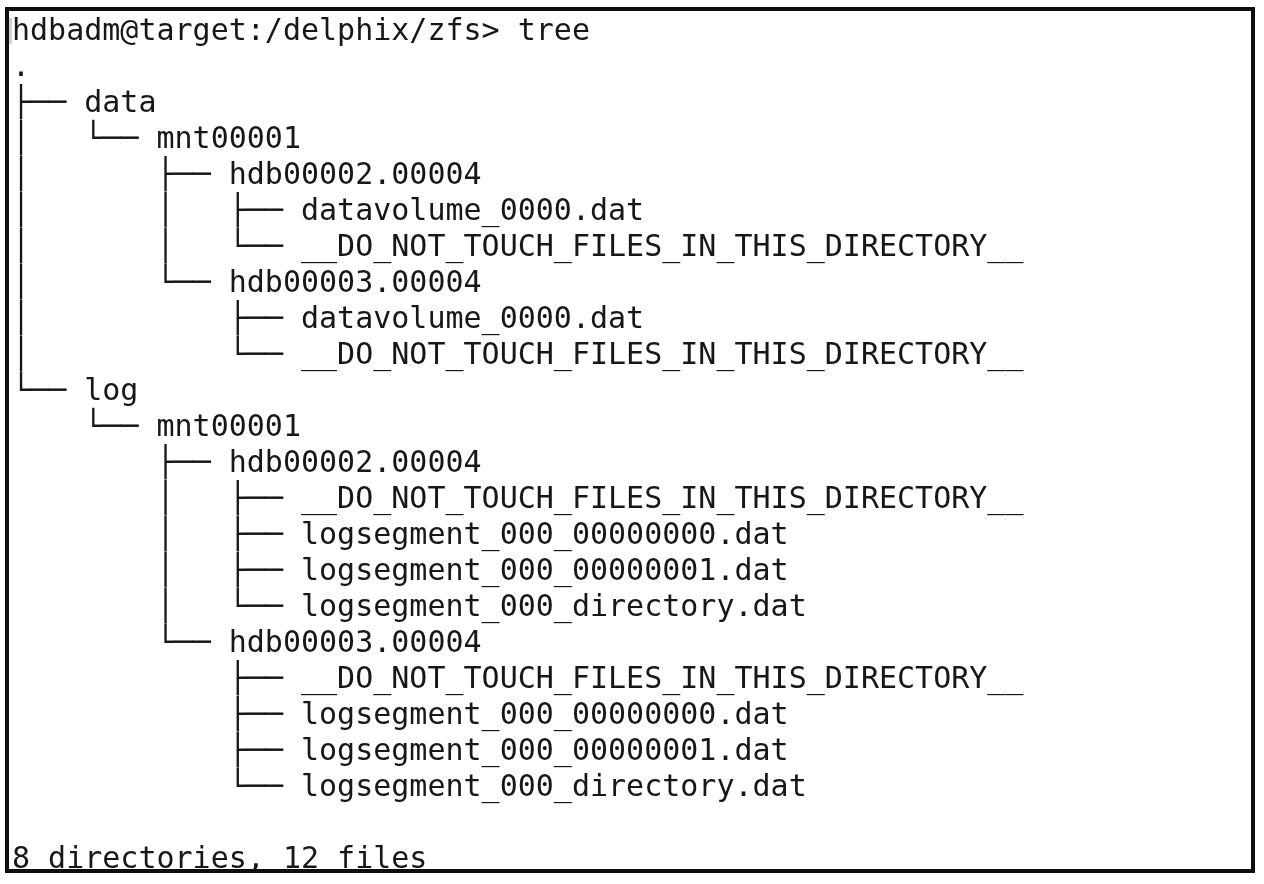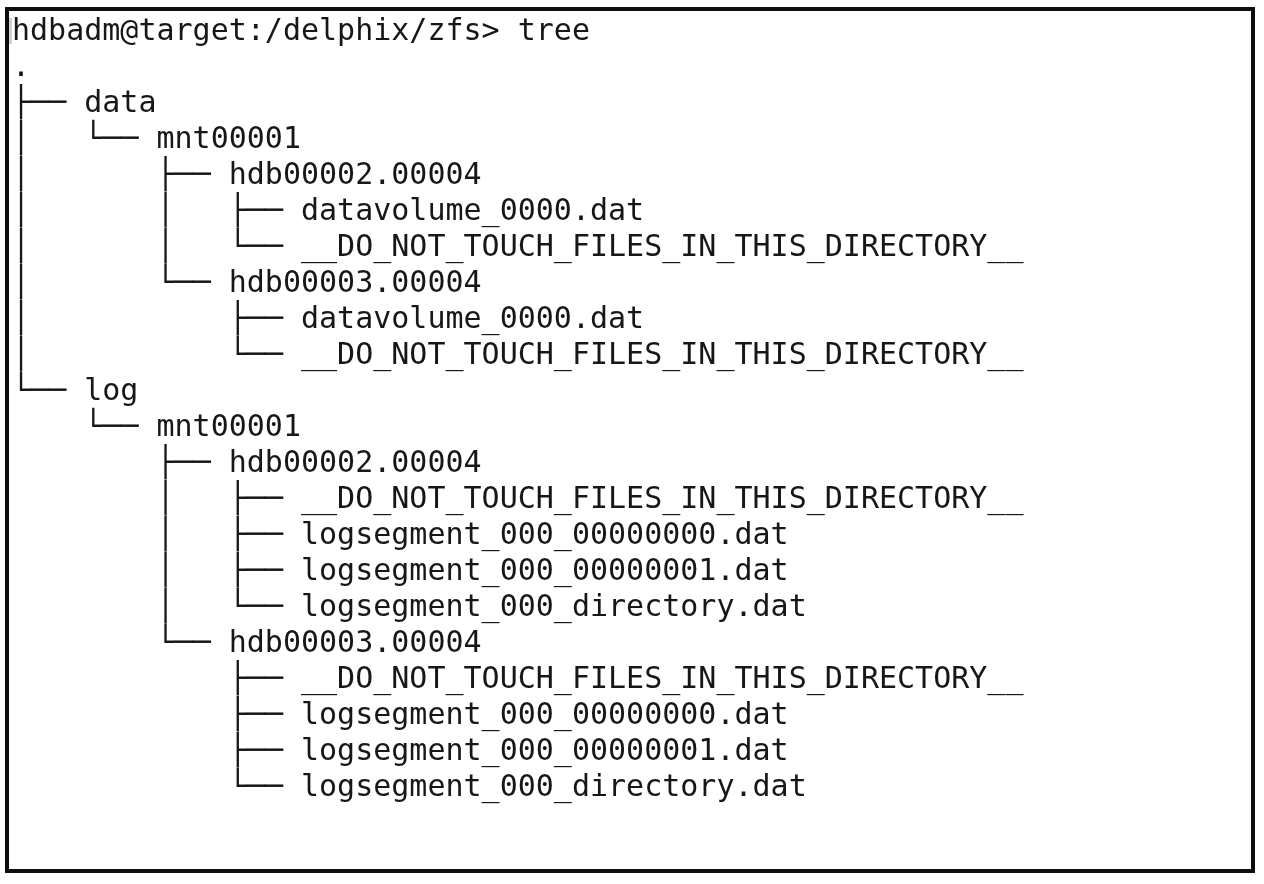--- a/index.html
+++ b/index.html
@@ -53,14 +53,14 @@
         │   ├── __DO_NOT_TOUCH_FILES_IN_THIS_DIRECTORY__
         │   ├── logsegment_000_00000000.dat
         │   ├── logsegment_000_00000001.dat
         │   └── logsegment_000_directory.dat
         └── hdb00003.00004
             ├── __DO_NOT_TOUCH_FILES_IN_THIS_DIRECTORY__
             ├── logsegment_000_00000000.dat
             ├── logsegment_000_00000001.dat
             └── logsegment_000_directory.dat
 </span>
-</pre>
+<span>8 directories, 12 files</span></pre>
 </div>
 
 </body></html>

